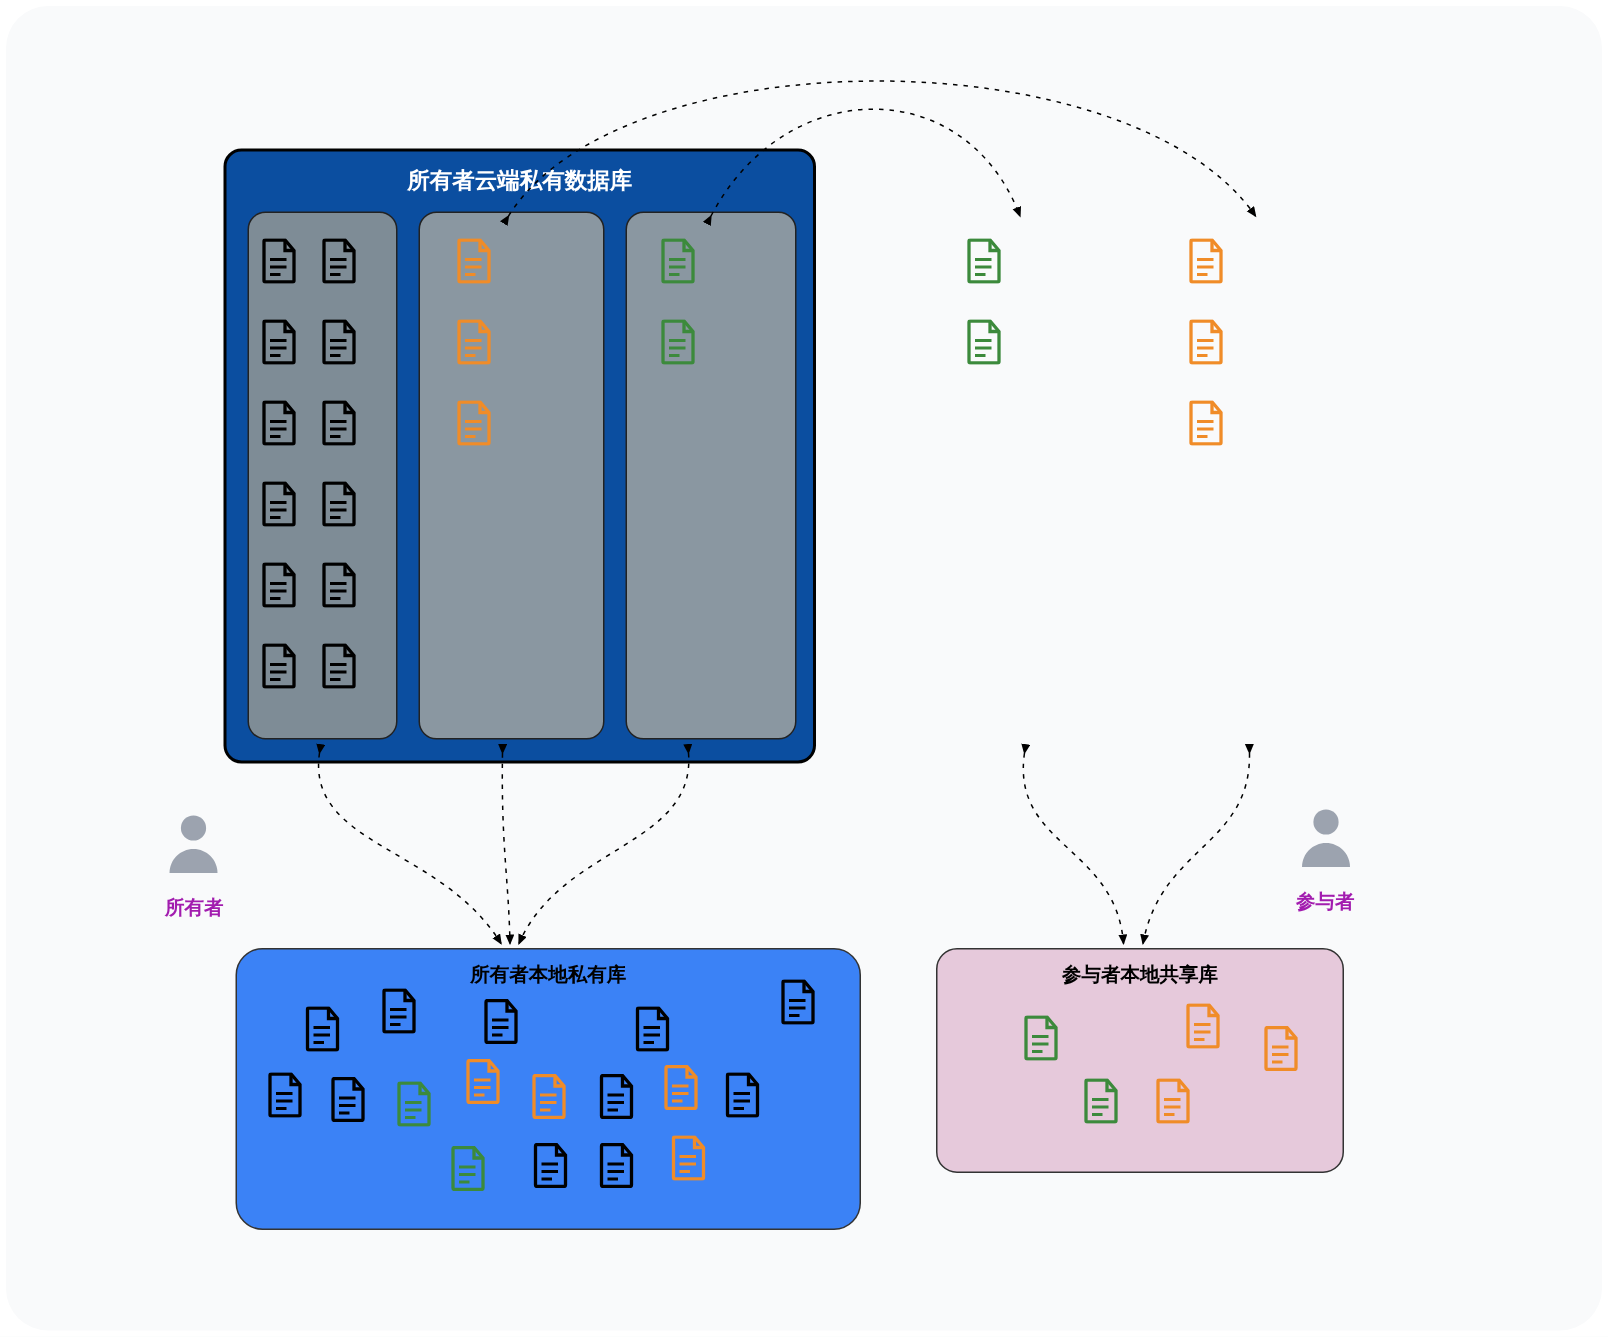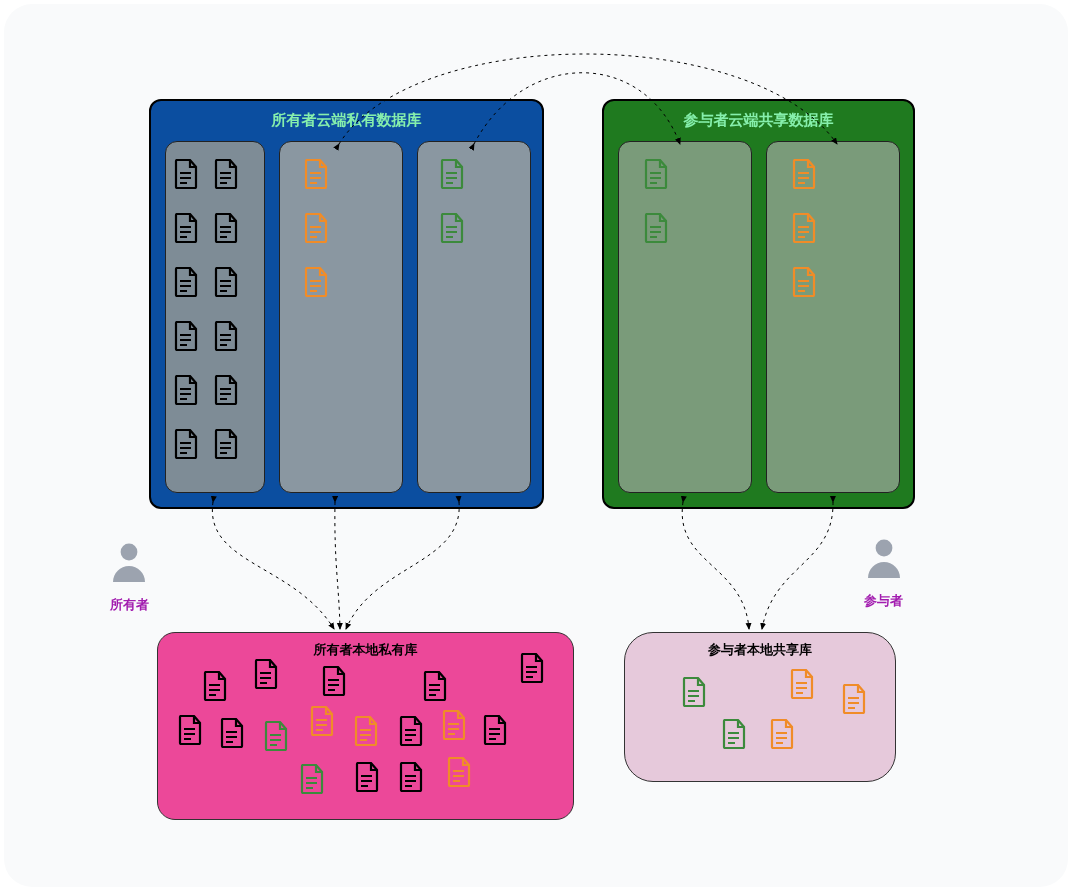--- a/index.html
+++ b/index.html
@@ -26,50 +26,50 @@
     background: #0b4ea0;
     border: 2px solid #000;
   }
   .participant-db {
     left: 598px; top: 95px; width: 313px; height: 410px;
     background: #1f7a1f;
     border: 2px solid #000;
   }
   .db-title {
     text-align: center;
-    color: #86efac;
+    color: #ffffff;
     font-size: 15px;
     font-weight: 600;
     padding: 10px 0 6px;
   }
   .inner {
     position: absolute;
     top: 40px;
     bottom: 14px;
     border-radius: 12px;
     background: rgba(180,190,200,0.65);
     border: 1px solid #222;
   }
   .owner-db .c1 { left: 14px;  width: 100px; background:#7e8c96; }
   .owner-db .c2 { left: 128px; width: 124px; background:#8a97a1; }
   .owner-db .c3 { left: 266px; width: 114px; background:#8a97a1; }
   .participant-db .c1 { left: 14px;  width: 134px; background:#7a9b7a; }
   .participant-db .c2 { left: 162px; width: 134px; background:#7a9b7a; }
 
   .owner-local {
     left: 153px; top: 628px; width: 417px; height: 188px;
-    background: #ec4899;
+    background: #3b82f6;
     border: 1px solid #333;
     border-radius: 18px;
   }
   .participant-local {
     left: 620px; top: 628px; width: 272px; height: 150px;
     background: #e6c9db;
     border: 1px solid #333;
-    border-radius: 29px;
+    border-radius: 14px;
   }
   .local-title {
     text-align: center;
     font-size: 13px;
     font-weight: 700;
     padding: 8px 0 2px;
     color: #000;
   }
   .doc {
     position: absolute;
@@ -93,25 +93,20 @@
 
 <div class="canvas">
 
   <div class="box owner-db">
     <div class="db-title">所有者云端私有数据库</div>
     <div class="inner c1"></div>
     <div class="inner c2"></div>
     <div class="inner c3"></div>
   </div>
 
-  <div class="box participant-db">
-    <div class="db-title">参与者云端共享数据库</div>
-    <div class="inner c1"></div>
-    <div class="inner c2"></div>
-  </div>
 
   <div class="box owner-local">
     <div class="local-title">所有者本地私有库</div>
   </div>
 
   <div class="box participant-local">
     <div class="local-title">参与者本地共享库</div>
   </div>
 
   <svg class="person" style="left:101px; top:534px" viewBox="0 0 24 24">

